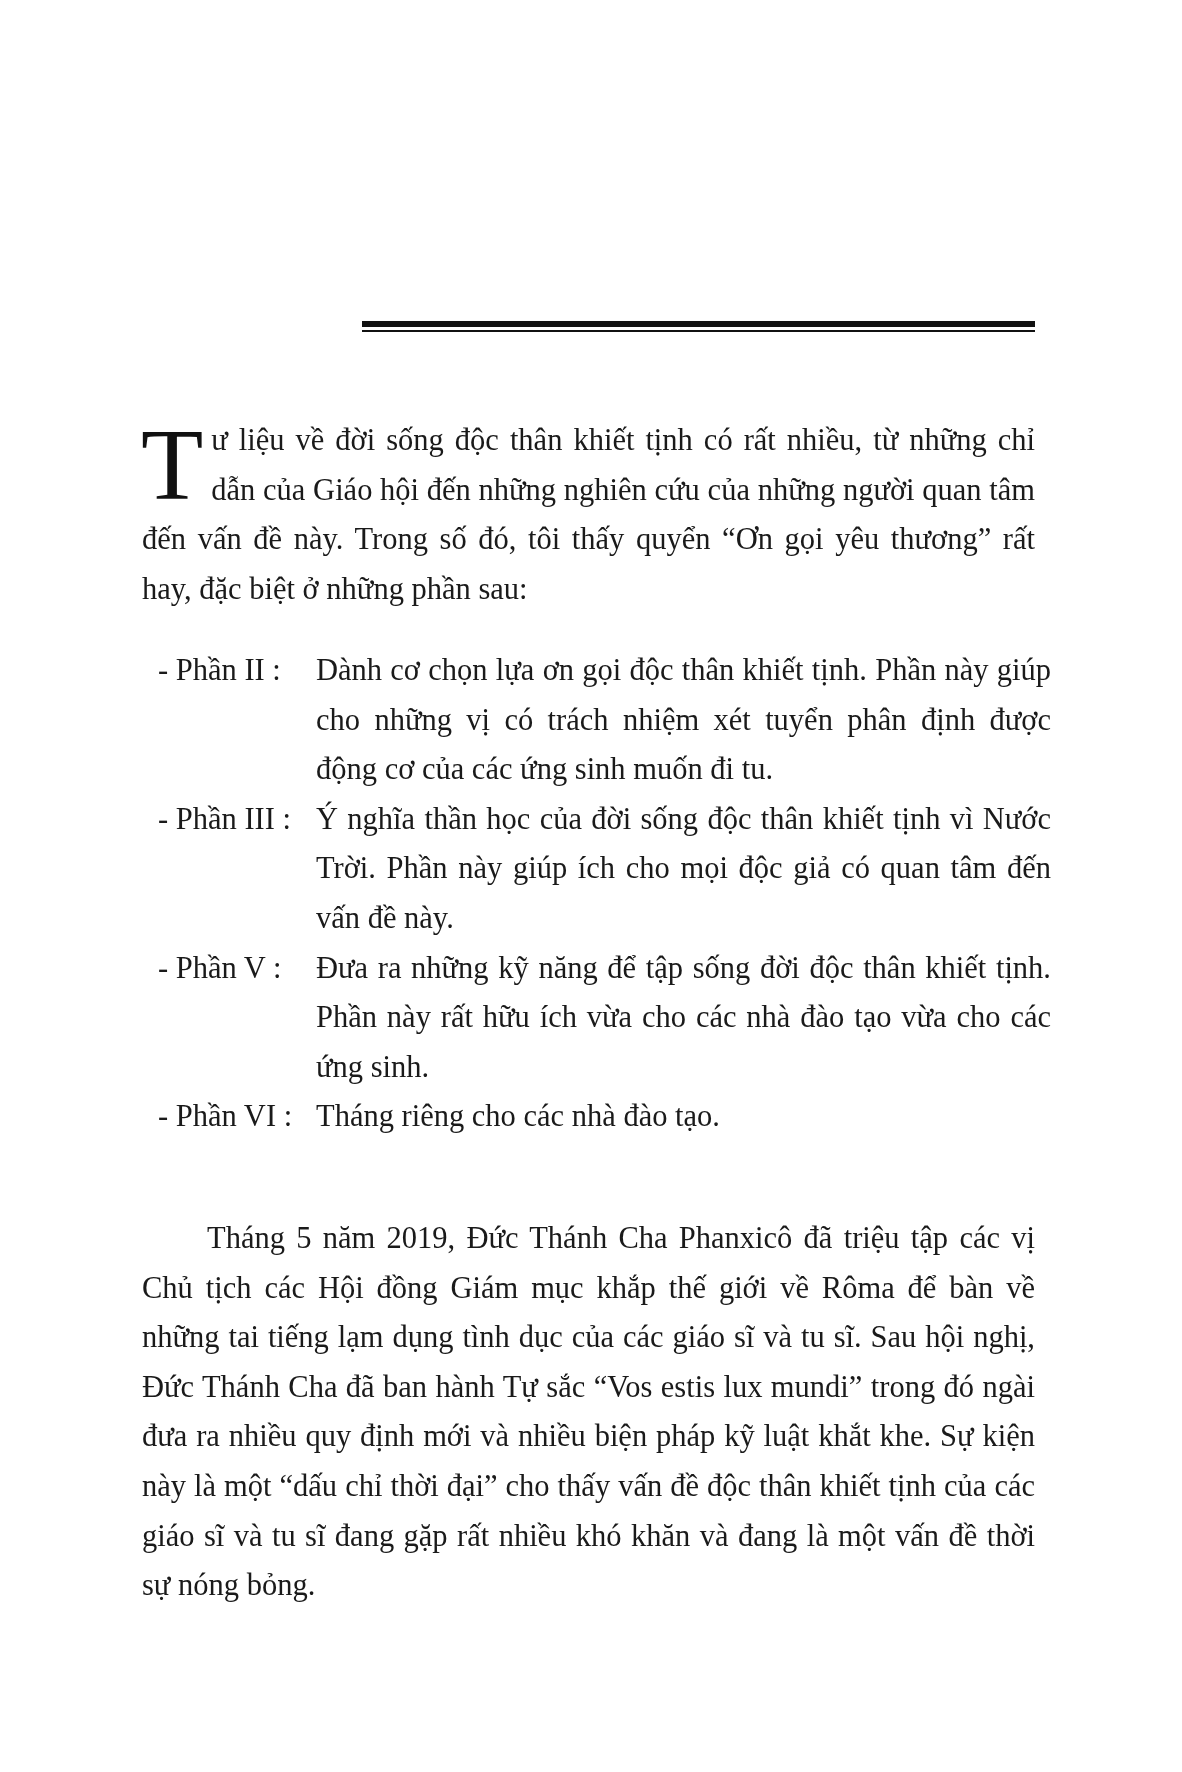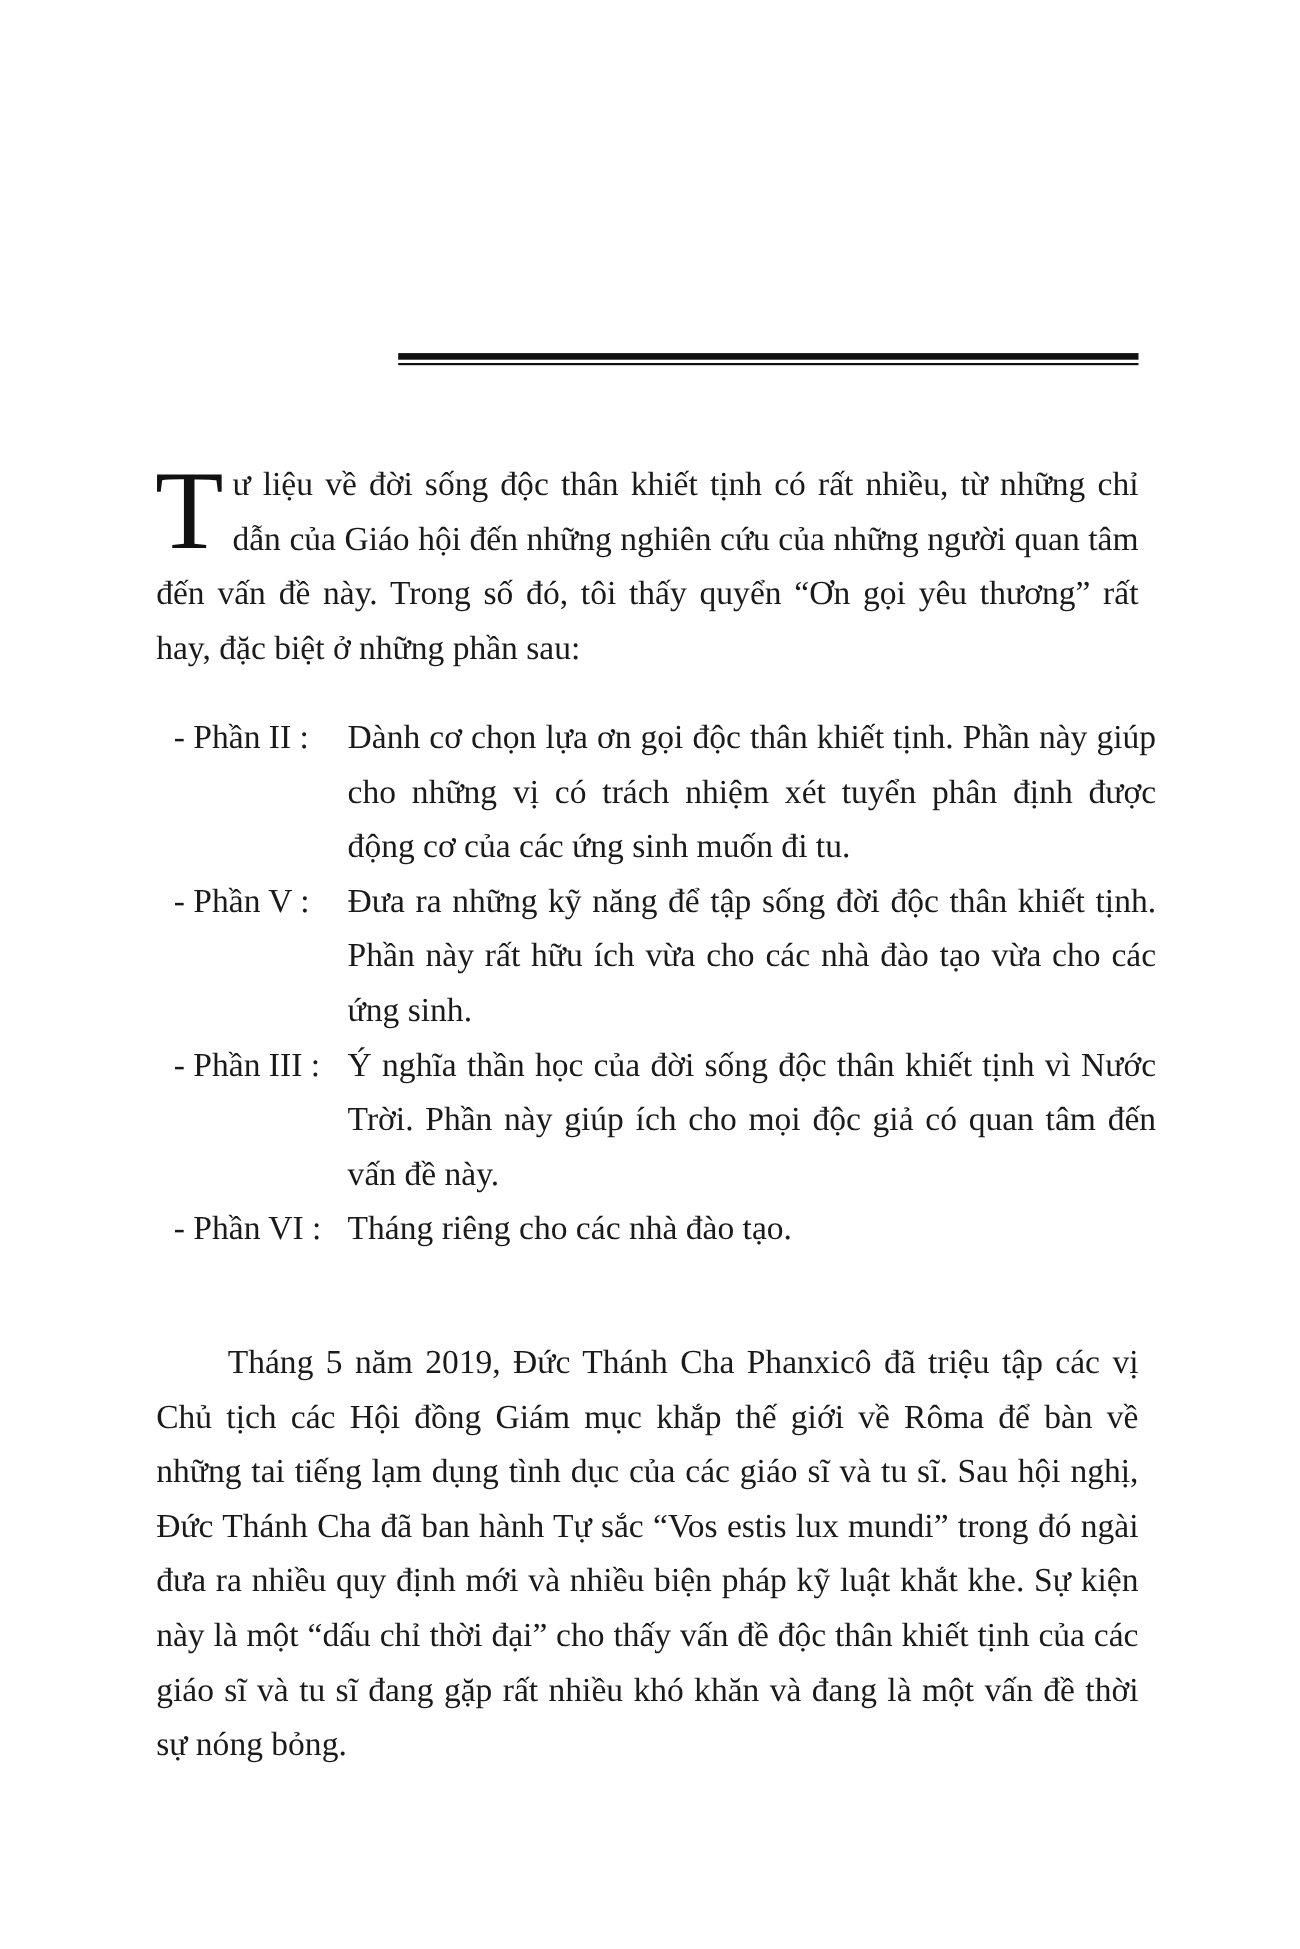--- a/index.html
+++ b/index.html
@@ -111,26 +111,26 @@
   <div class="body-text intro">
     <p class="para"><span class="dropcap">T</span><span>ư liệu về đời sống độc thân khiết tịnh có rất nhiều, từ những chỉ dẫn của Giáo hội đến những nghiên cứu của những người quan tâm đến vấn đề này. Trong số đó, tôi thấy quyển “Ơn gọi yêu thương” rất hay, đặc biệt ở những phần sau:</span></p>
   </div>
 
   <ul class="body-text list">
     <li>
       <span class="label">- Phần II :</span>
       <span class="desc">Dành cơ chọn lựa ơn gọi độc thân khiết tịnh. Phần này giúp cho những vị có trách nhiệm xét tuyển phân định được động cơ của các ứng sinh muốn đi tu.</span>
     </li>
     <li>
+      <span class="label">- Phần III :</span>
+      <span class="desc">Ý nghĩa thần học của đời sống độc thân khiết tịnh vì Nước Trời. Phần này giúp ích cho mọi độc giả có quan tâm đến vấn đề này.</span>
+    </li>
+    <li>
       <span class="label">- Phần V :</span>
       <span class="desc">Đưa ra những kỹ năng để tập sống đời độc thân khiết tịnh. Phần này rất hữu ích vừa cho các nhà đào tạo vừa cho các ứng sinh.</span>
-    </li>
-    <li>
-      <span class="label">- Phần III :</span>
-      <span class="desc">Ý nghĩa thần học của đời sống độc thân khiết tịnh vì Nước Trời. Phần này giúp ích cho mọi độc giả có quan tâm đến vấn đề này.</span>
     </li>
     <li>
       <span class="label">- Phần VI :</span>
       <span class="desc">Tháng riêng cho các nhà đào tạo.</span>
     </li>
   </ul>
 
   <div class="body-text closing">
     <p class="para">Tháng 5 năm 2019, Đức Thánh Cha Phanxicô đã triệu tập các vị Chủ tịch các Hội đồng Giám mục khắp thế giới về Rôma để bàn về những tai tiếng lạm dụng tình dục của các giáo sĩ và tu sĩ. Sau hội nghị, Đức Thánh Cha đã ban hành Tự sắc “Vos estis lux mundi” trong đó ngài đưa ra nhiều quy định mới và nhiều biện pháp kỹ luật khắt khe. Sự kiện này là một “dấu chỉ thời đại” cho thấy vấn đề độc thân khiết tịnh của các giáo sĩ và tu sĩ đang gặp rất nhiều khó khăn và đang là một vấn đề thời sự nóng bỏng.</p>
   </div>

